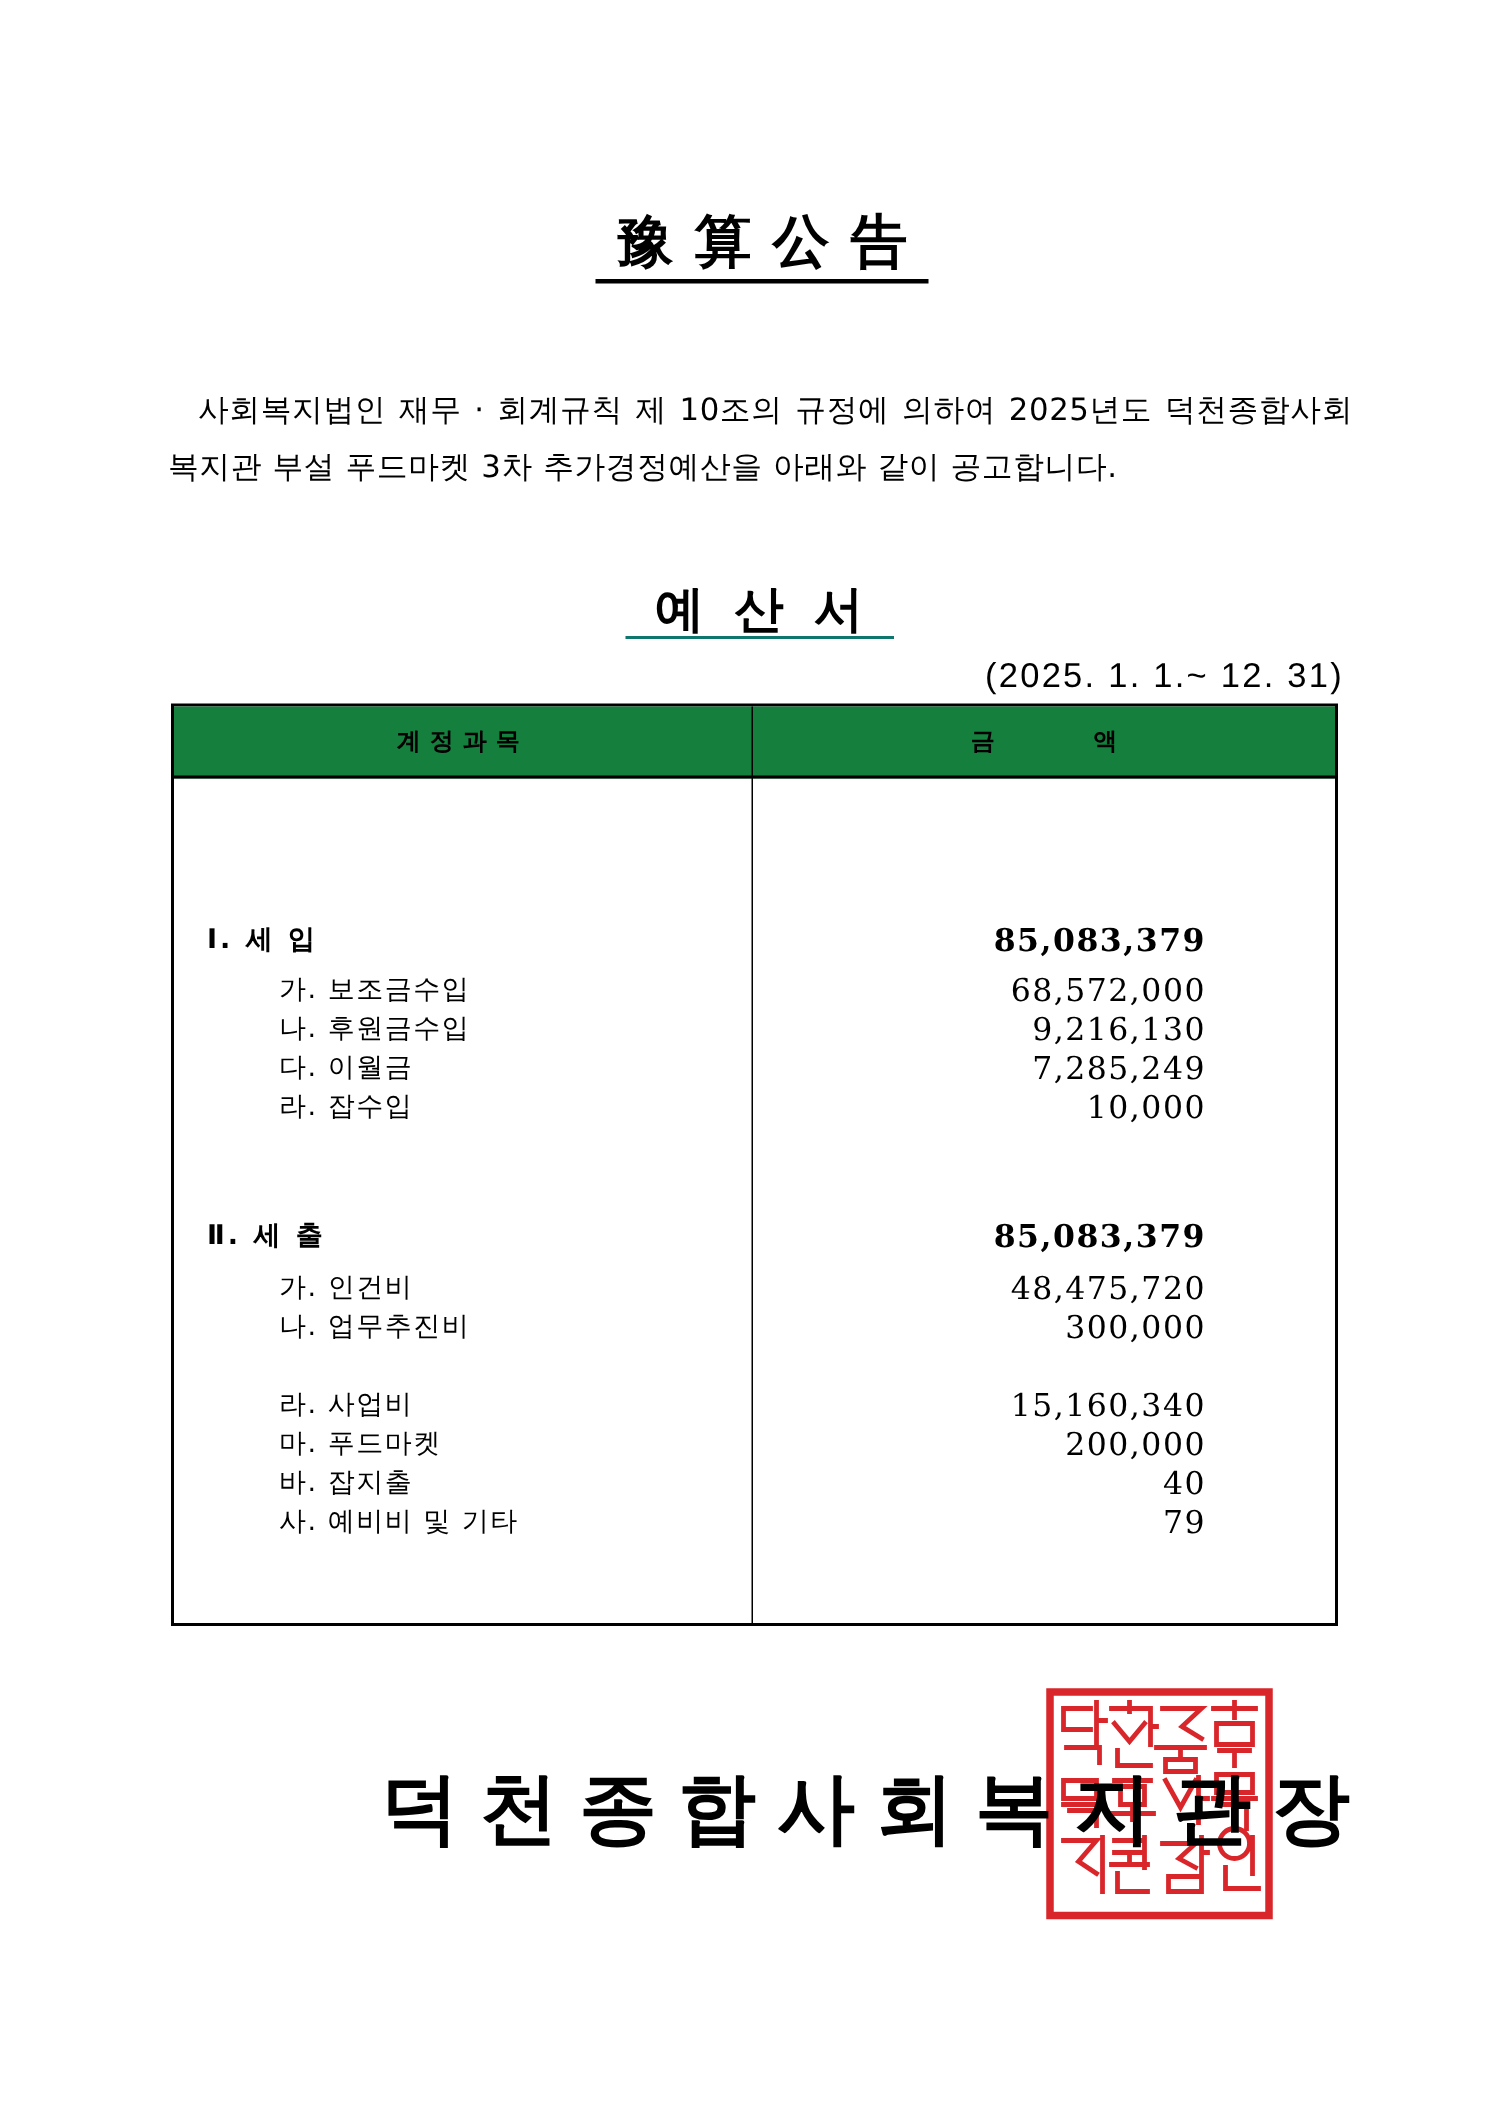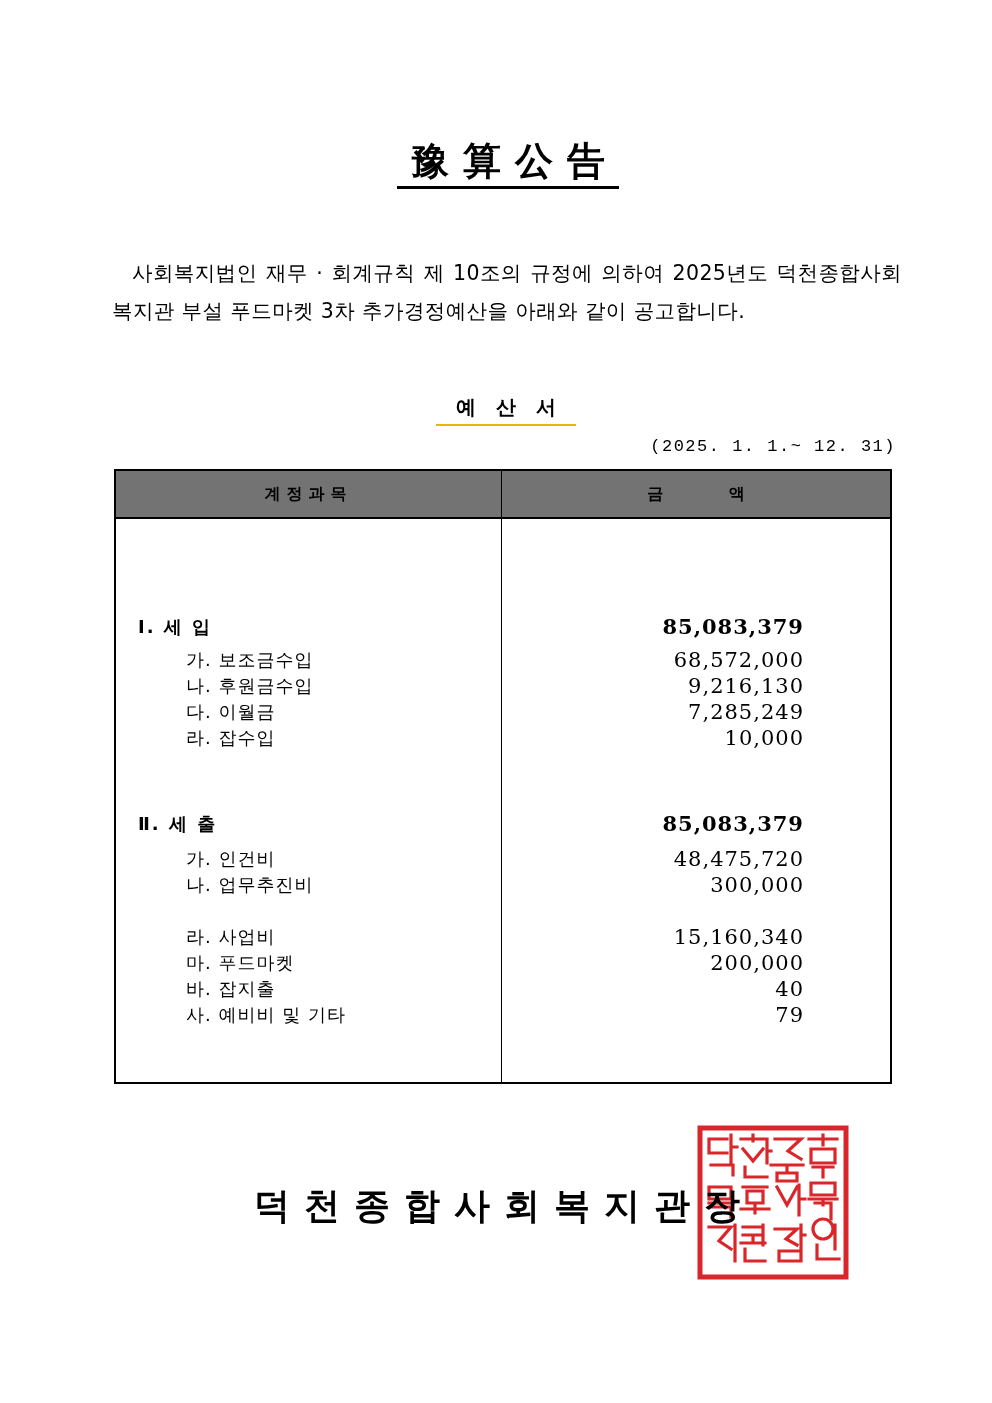--- a/index.html
+++ b/index.html
@@ -23,34 +23,34 @@
     font-family: "DejaVu Sans", sans-serif; font-size: 20.5px;
     line-height: 38px; text-align: justify; letter-spacing: 0.4px; margin-top: 25px;
   }
   .intro .indent { display: inline-block; width: 20px; }
   .subtitle {
     position: absolute; left: 0; width: 1012px; top: 390px; text-align: center;
   }
   .subtitle span {
     display: inline-block;
     font-family: Liberation Serif, serif; font-weight: bold;
-    font-size: 20px; letter-spacing: 20px; padding-left: 20px;
-    border-bottom: 2px solid #eab308; line-height: 34px;
+    font-size: 33px; letter-spacing: 20px; padding-left: 20px;
+    border-bottom: 2px solid #0f766e; line-height: 34px;
   }
   .period {
     position: absolute; right: 96px; top: 437px;
-    font-family: Liberation Mono, monospace; font-size: 17px; letter-spacing: 1.5px;
+    font-family: Liberation Sans, sans-serif; font-size: 23px; letter-spacing: 1.5px;
   }
   .table {
     position: absolute; left: 114px; top: 469px; width: 778px; height: 615px;
     border: 2px solid #000; box-sizing: border-box;
   }
   .table .header {
     position: absolute; left: 0; top: 0; right: 0; height: 46px;
-    background: #737373; border-bottom: 2px solid #000;
+    background: #15803d; border-bottom: 2px solid #000;
   }
   .table .divider {
     position: absolute; left: 385px; top: 0; bottom: 0; width: 1px; background: #000;
   }
   .hdr-cell {
     position: absolute; top: 0; height: 46px; line-height: 46px; text-align: center;
     font-family: "DejaVu Sans", sans-serif; font-weight: bold; font-size: 16px;
   }
   .hdr-left { left: 0; width: 385px; letter-spacing: 6px; }
   .hdr-right { left: 386px; right: 0; letter-spacing: 0; word-spacing: 60px; }
@@ -65,21 +65,21 @@
     position: absolute; right: 86px; top: 0;
     font-family: "DejaVu Serif", serif; font-size: 21px; line-height: 26px;
     letter-spacing: 1px; text-align: right;
   }
   .row.section .label { left: 22px; font-weight: bold; letter-spacing: 2px; }
   .row.section .amount { font-weight: bold; }
   .row.item .label { left: 70px; letter-spacing: 1px; text-align: right; }
   .signature {
     position: absolute; left: 254px; top: 1180px;
     font-family: "DejaVu Sans", sans-serif; font-weight: bold;
-    font-size: 36px; letter-spacing: 14px; line-height: 52px; white-space: nowrap;
+    font-size: 52px; letter-spacing: 14px; line-height: 52px; white-space: nowrap;
     z-index: 2;
   }
   .seal {
     position: absolute; left: 697px; top: 1125px; width: 152px; height: 155px;
     z-index: 1;
   }
 </style>
 </head>
 <body>
 

